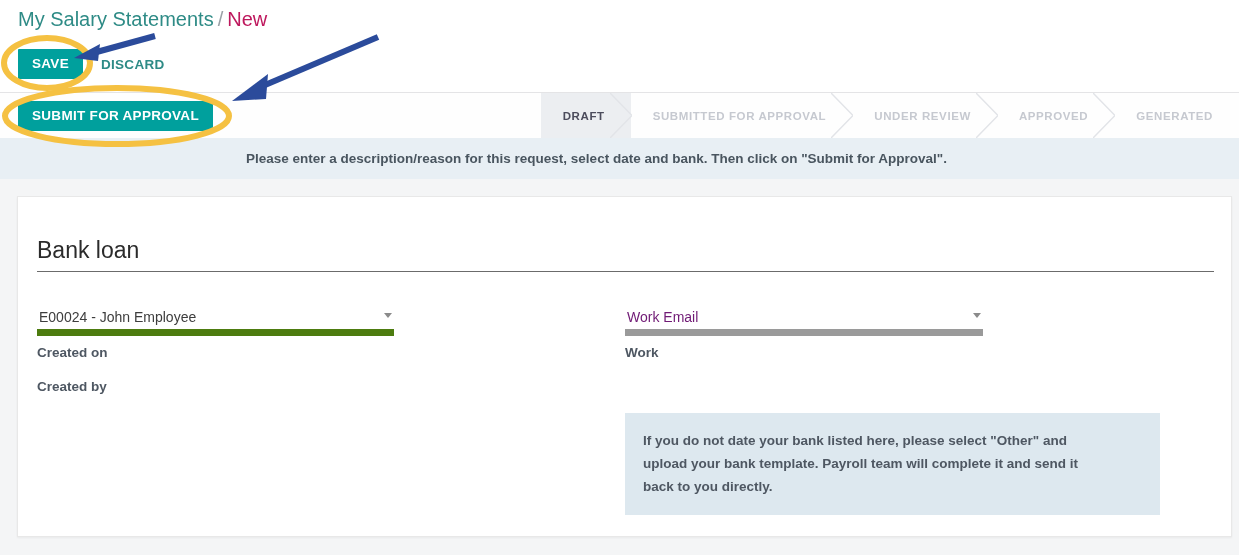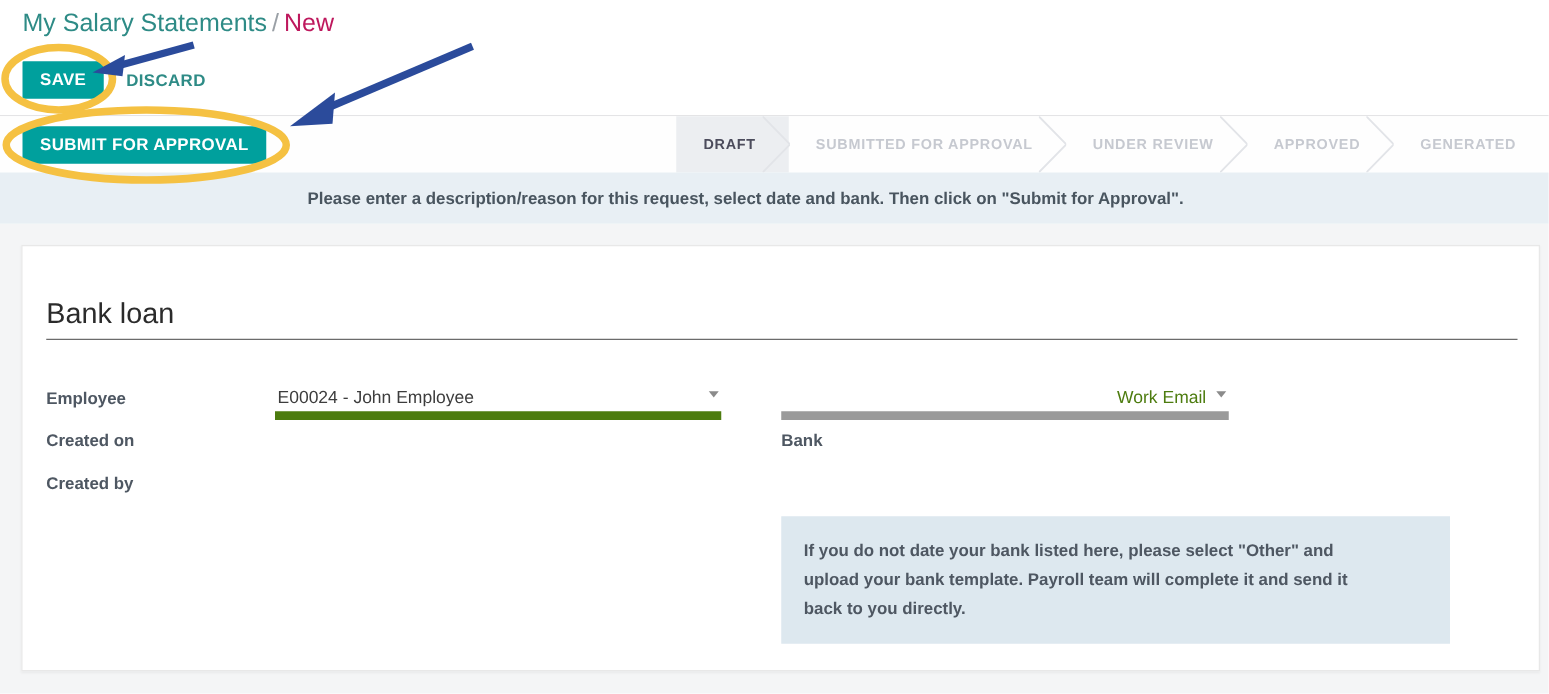--- a/index.html
+++ b/index.html
@@ -243,23 +243,22 @@
     width: 100%;
     font-family: "Liberation Sans", sans-serif;
     font-size: 14px;
     color: #3d3d3d;
     padding: 2px 18px 4px 2px;
     background: transparent;
     box-sizing: border-box;
     outline: none;
   }
   .field-input.muted {
-    color: #4d7c0f;
+    color: #701a75;
     border-bottom-color: #9a9a9a;
-    text-align: right;
   }
   .caret {
     position: absolute;
     right: 2px;
     top: 6px;
     width: 0;
     height: 0;
     border-left: 4px solid transparent;
     border-right: 4px solid transparent;
     border-top: 5px solid #8b8b8b;
@@ -359,36 +358,35 @@
 
 <div class="page-body">
   <div class="sheet">
 
     <div class="record-title">
       <span>Bank loan</span>
     </div>
 
     <div class="form-left" id="form-left">
         <div class="field-row">
-          <div class="field-label">Employee</div>
           <div class="field-control"><input class="field-input" type="text" value="E00024 - John Employee" style=""><span class="caret"></span></div>
         </div>
         <div class="field-row no-control">
           <div class="field-label">Created on</div>
         </div>
         <div class="field-row no-control">
           <div class="field-label">Created by</div>
         </div>
       </div>
     <div class="form-right" id="form-right">
         <div class="field-row">
           <div class="field-control"><input class="field-input muted" type="text" placeholder="Work Email" value="Work Email" style=""><span class="caret"></span></div>
         </div>
         <div class="field-row">
-          <div class="field-label">Bank</div>
+          <div class="field-label">Work</div>
         </div>
       </div>
 
     <div class="info-box">
       <p>If you do not date your bank listed here, please select "Other" and</p>
       <p>upload your bank template. Payroll team will complete it and send it</p>
       <p>back to you directly.</p>
     </div>
 
   </div>

